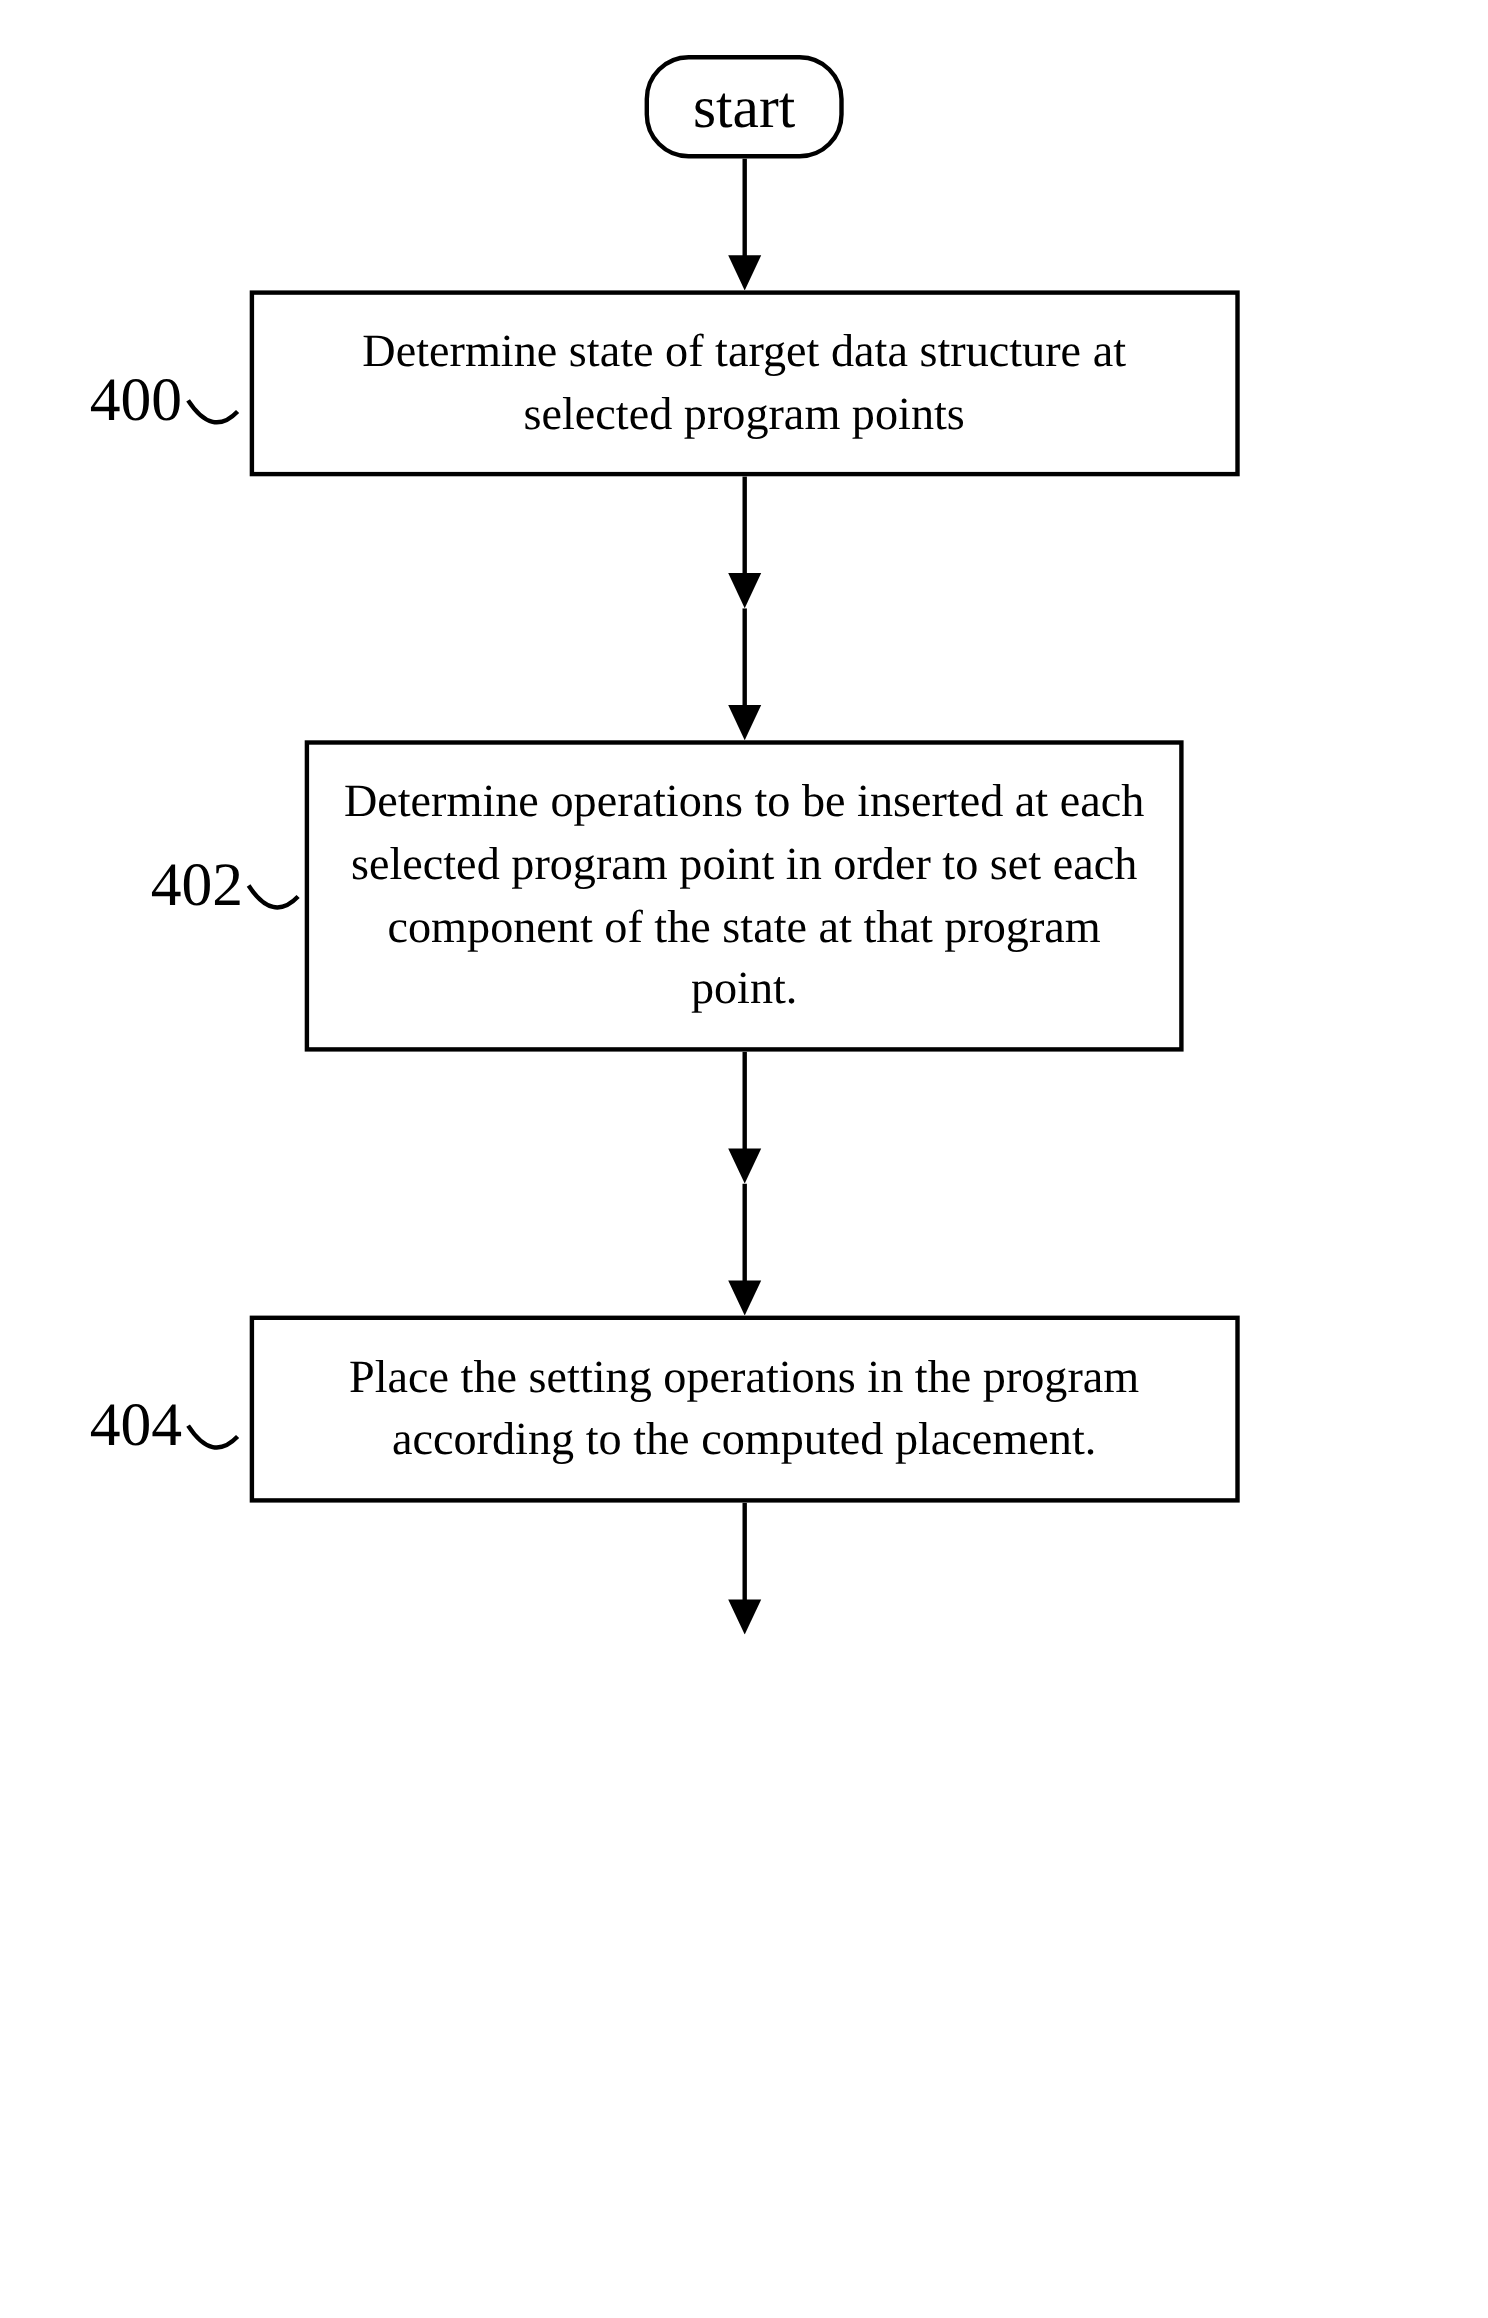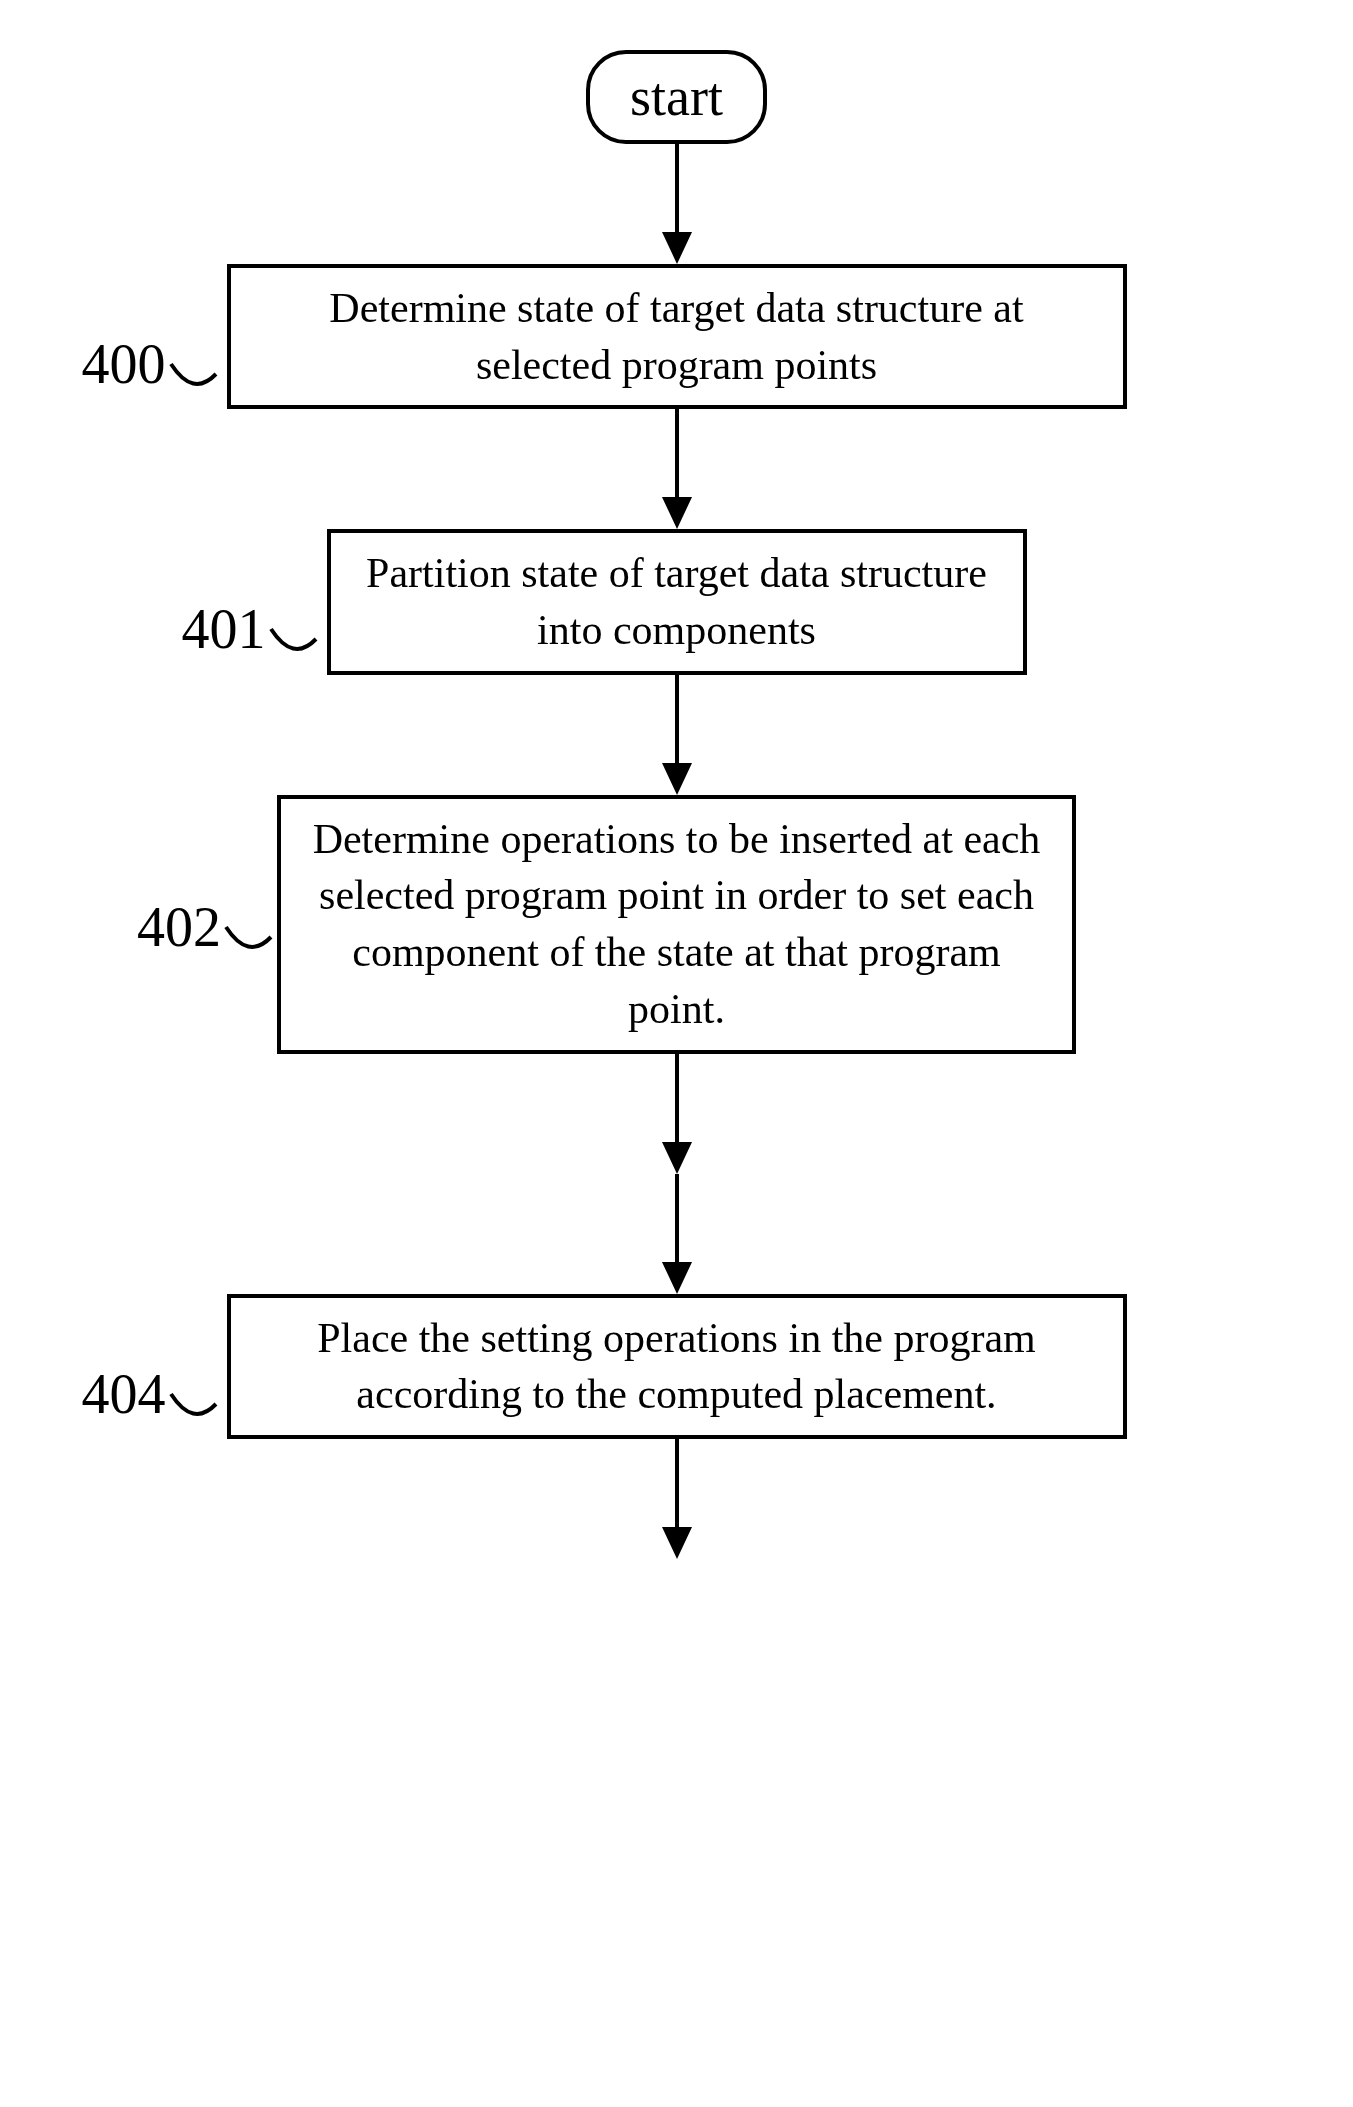--- a/index.html
+++ b/index.html
@@ -23,21 +23,21 @@
     }
     .terminal {
       border: 4px solid black;
       border-radius: 40px;
       padding: 12px 40px;
       font-size: 54px;
       background: white;
     }
     .process {
       border: 4px solid black;
-      padding: 12px 30px;
+      padding: 24px 30px;
       font-size: 42px;
       text-align: center;
       background: white;
       line-height: 1.35;
       display: flex;
       align-items: center;
       justify-content: center;
     }
     .arrow {
       height: 120px;
@@ -98,31 +98,20 @@
     </div>
   </div>
 
   <div class="arrow">
     <svg viewBox="0 0 60 120">
       <line x1="30" y1="0" x2="30" y2="95" stroke="black" stroke-width="4"></line>
       <polygon points="30,120 15,88 45,88" fill="black"></polygon>
     </svg>
   </div>
 
-  <div class="step-row">
-    <div class="ref-label" style="left:-145px; top:68px;">
-      <span>401</span>
-      <svg viewBox="0 0 50 40">
-          <path d="M 3 8 Q 25 42 48 18" stroke="black" stroke-width="4" fill="none"></path>
-        </svg>
-    </div>
-    <div class="process w-700">
-      <span>Partition state of target data structure into components</span>
-    </div>
-  </div>
 
   <div class="arrow">
     <svg viewBox="0 0 60 120">
       <line x1="30" y1="0" x2="30" y2="95" stroke="black" stroke-width="4"></line>
       <polygon points="30,120 15,88 45,88" fill="black"></polygon>
     </svg>
   </div>
 
   <div class="step-row">
     <div class="ref-label" style="left:-140px; top:100px;">

